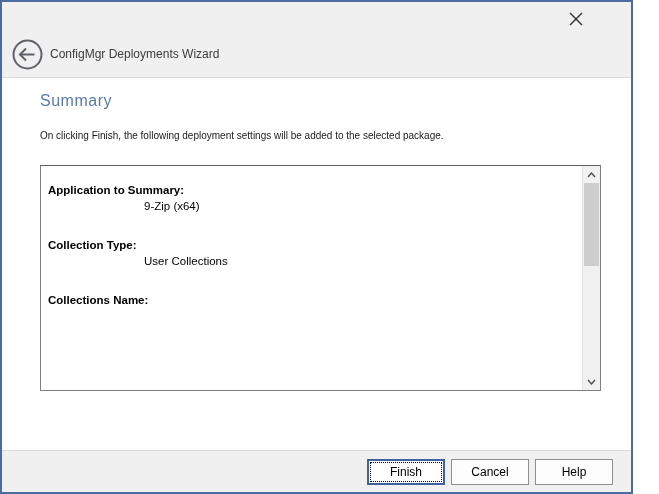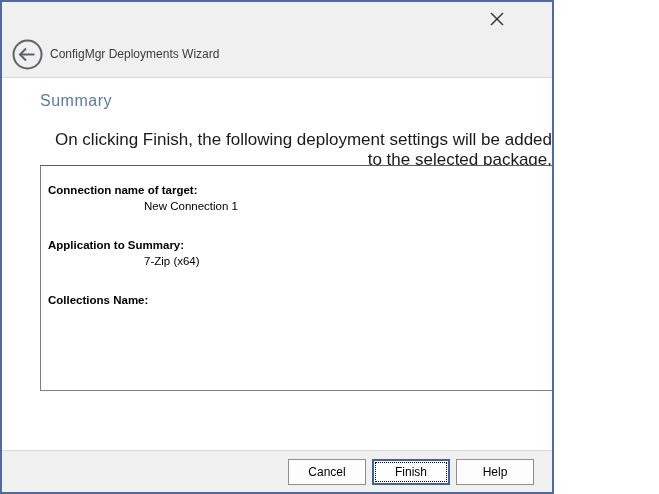--- a/index.html
+++ b/index.html
@@ -3,21 +3,21 @@
 <meta charset="utf-8">
 <style>
   html, body {
     margin: 0;
     padding: 0;
     background: #ffffff;
     font-family: "Liberation Sans", sans-serif;
   }
   .dialog {
     position: relative;
-    width: 554px;
+    width: 633px;
     height: 494px;
     box-sizing: border-box;
     border: 2px solid #4c6b9e;
     background: #f0f0f0;
     overflow: hidden;
   }
   
   .close-btn {
     position: absolute;
     top: 6px;
@@ -63,23 +63,22 @@
     left: 38px;
     top: 14px;
     font-size: 16px;
     color: #5b7aa5;
     letter-spacing: 0.5px;
   }
   .page-desc {
     position: absolute;
     left: 38px;
     top: 52px;
-    font-size: 17px;
+    font-size: 10px;
     color: #1a1a1a;
-    text-align: right;
   }
   .summary-box {
     position: absolute;
     left: 38px;
     top: 87px;
     width: 561px;
     height: 226px;
     box-sizing: border-box;
     background: #ffffff;
     border: 1px solid #7f7f7f;
@@ -180,26 +179,26 @@
     <div class="wizard-title">ConfigMgr Deployments Wizard</div>
   </div>
 
   <div class="main">
     <div class="page-heading">Summary</div>
     <div class="page-desc">On clicking Finish, the following deployment settings will be added to the selected package.</div>
 
     <div class="summary-box">
       <div class="summary-content">
         <div class="summary-group">
-          <div class="summary-label">Connection name of target:</div>
-          <div class="summary-value">New Connection 1</div>
+          <div class="summary-label">Application to Summary:</div>
+          <div class="summary-value">9-Zip (x64)</div>
         </div>
         <div class="summary-group">
-          <div class="summary-label">Application to Summary:</div>
-          <div class="summary-value">7-Zip (x64)</div>
+          <div class="summary-label">Collection Type:</div>
+          <div class="summary-value">User Collections</div>
         </div>
         <div class="summary-group">
           <div class="summary-label">Collections Name:</div>
         </div>
       </div>
 
       <div class="vscrollbar">
         <div class="scroll-arrow up">
           <svg width="9" height="6" viewBox="0 0 9 6">
             <polyline points="1,5 4.5,1 8,5" fill="none" stroke="#505050" stroke-width="1.4"></polyline>
@@ -209,18 +208,18 @@
         <div class="scroll-arrow down">
           <svg width="9" height="6" viewBox="0 0 9 6">
             <polyline points="1,1 4.5,5 8,1" fill="none" stroke="#505050" stroke-width="1.4"></polyline>
           </svg>
         </div>
       </div>
     </div>
   </div>
 
   <div class="footer">
+    <button class="btn default-focused">Finish</button>
     <button class="btn">Cancel</button>
-    <button class="btn default-focused">Finish</button>
     <button class="btn">Help</button>
   </div>
 
 </div>
 
 </body></html>

